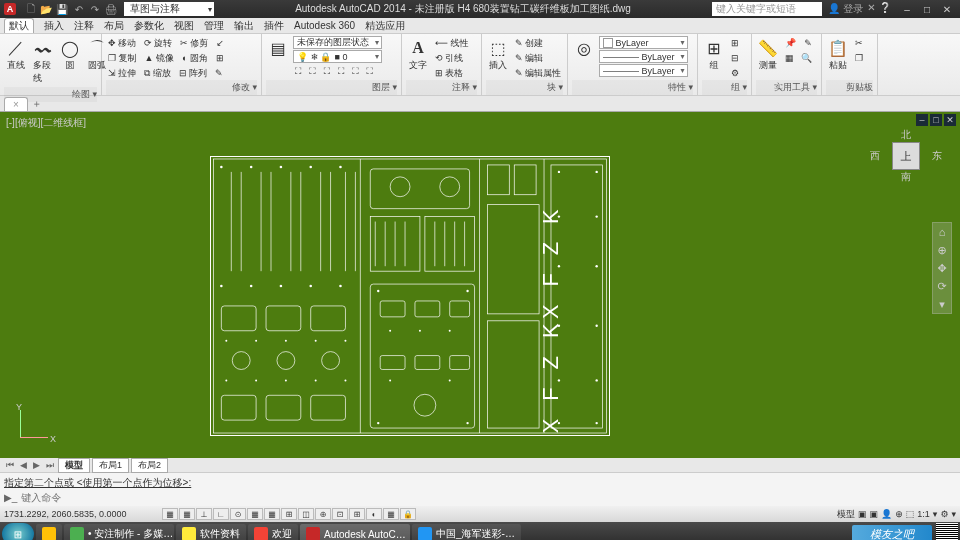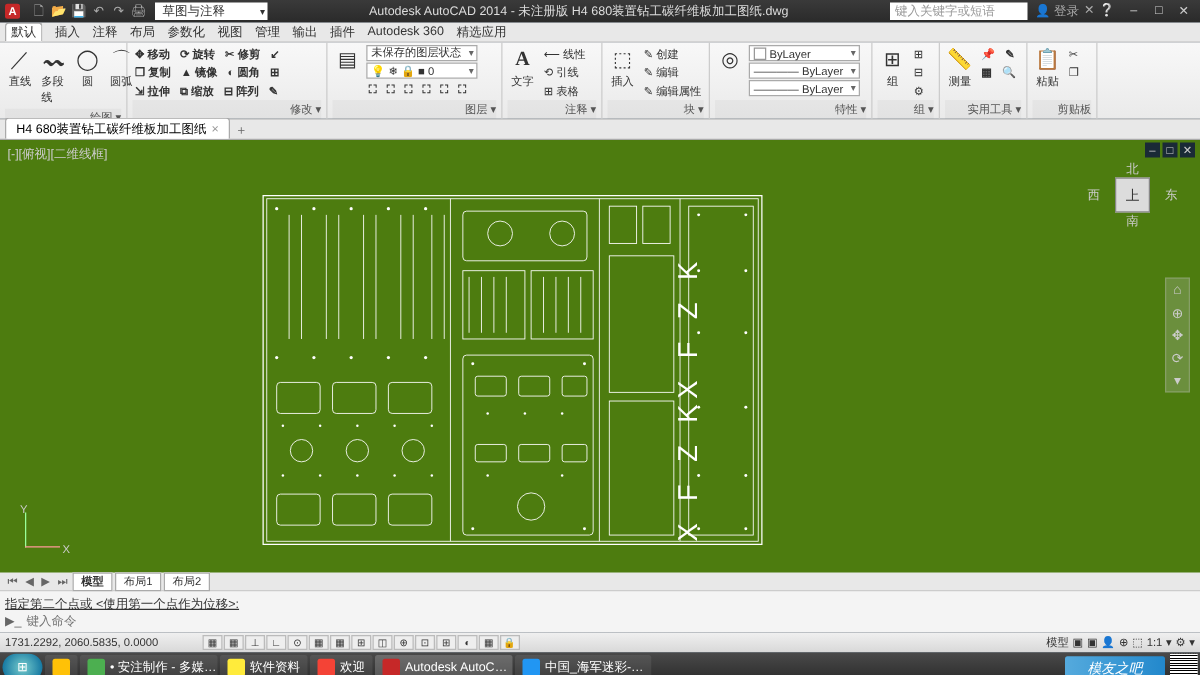--- a/index.html
+++ b/index.html
@@ -20,21 +20,21 @@
 .menu-bar { height: 16px; background: #e8e8e8; display: flex; align-items: center; padding: 0 4px; font-size: 10px; color: #333; gap: 10px; border-bottom: 1px solid #ccc; }
 .menu-bar span { cursor: pointer; }
 
 .ribbon { height: 62px; background: linear-gradient(#f8f8f8, #eaeaea); border-bottom: 1px solid #ccc; display: flex; font-size: 9px; color: #333; }
 .ribbon-panel { border-right: 1px solid #ccc; padding: 2px 4px 0 4px; display: flex; flex-direction: column; justify-content: space-between; }
 .ribbon-panel .panel-body { display: flex; gap: 3px; align-items: flex-start; flex: 1; }
 .ribbon-panel .panel-title { text-align: right; font-size: 9px; color: #555; padding: 1px 0; background: rgba(0,0,0,0.03); }
 .ribbon-panel .big-btn { display: flex; flex-direction: column; align-items: center; gap: 1px; padding: 2px; cursor: pointer; }
 .ribbon-panel .big-btn .ico { width: 20px; height: 20px; display: flex; align-items: center; justify-content: center; font-size: 16px; }
 .ribbon-panel .btn-col { display: flex; flex-direction: column; gap: 1px; }
-.ribbon-panel .btn-row { display: flex; gap: 4px; font-weight: bold; }
+.ribbon-panel .btn-row { display: flex; gap: 4px; }
 .ribbon-panel .small-btn { display: flex; align-items: center; gap: 2px; padding: 0 2px; height: 14px; cursor: pointer; white-space: nowrap; font-size: 9px; }
 .ribbon-panel .dd { background: #fff; border: 1px solid #aaa; padding: 0 12px 0 3px; font-size: 9px; height: 13px; display: flex; align-items: center; position: relative; min-width: 80px; }
 .ribbon-panel .dd::after { content: "▾"; position: absolute; right: 2px; font-size: 8px; color: #666; }
 .ribbon-panel .color-swatch { width: 10px; height: 10px; border: 1px solid #999; display: inline-block; }
 
 .file-tabs { height: 16px; background: #e8e8e8; display: flex; align-items: flex-end; padding: 0 4px; font-size: 10px; border-bottom: 1px solid #aaa; }
 .file-tabs .tab { background: #fff; border: 1px solid #aaa; border-bottom: none; padding: 1px 8px; border-radius: 3px 3px 0 0; display: flex; align-items: center; gap: 4px; }
 .file-tabs .tab .close { color: #999; cursor: pointer; }
 .file-tabs .plus { margin-left: 4px; color: #666; cursor: pointer; }
 
@@ -288,21 +288,20 @@
         <span class="small-btn">✂</span>
         <span class="small-btn">❐</span>
       </div>
     </div>
     <div class="panel-title">剪贴板</div>
   </div>
 </div>
 
 <div class="file-tabs">
   <div class="tab">
-    <span>H4 680装置钻工碳纤维板加工图纸</span>
     <span class="close">×</span>
   </div>
   <span class="plus">＋</span>
 </div>
 
 <div class="canvas-area">
   <div class="viewport-label">[-][俯视][二维线框]</div>
   <div class="vp-controls">
     <span>–</span>
     <span>□</span>

